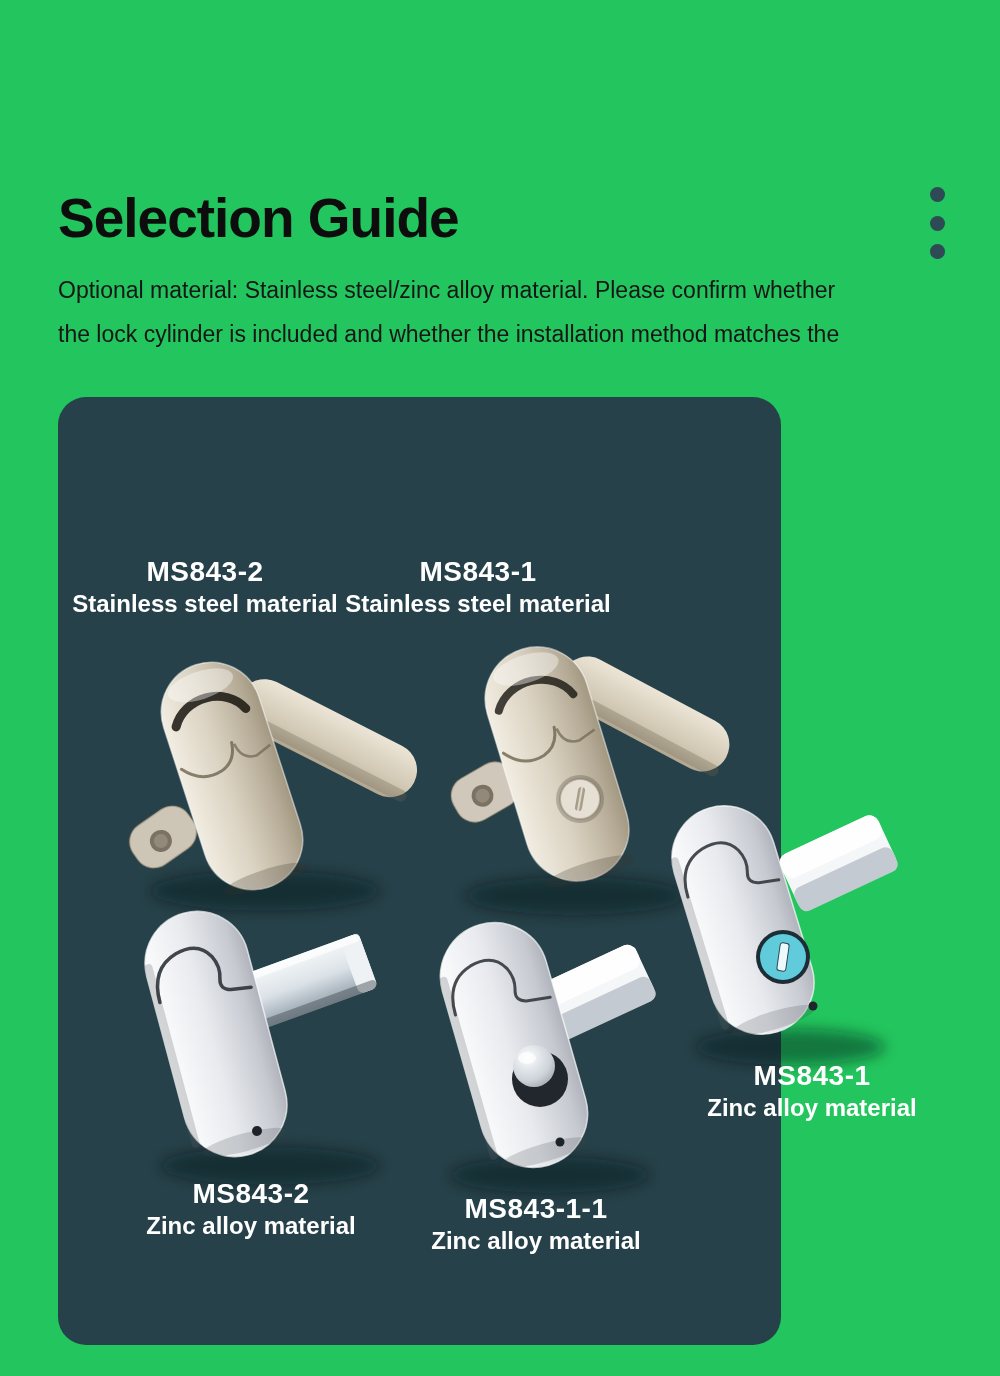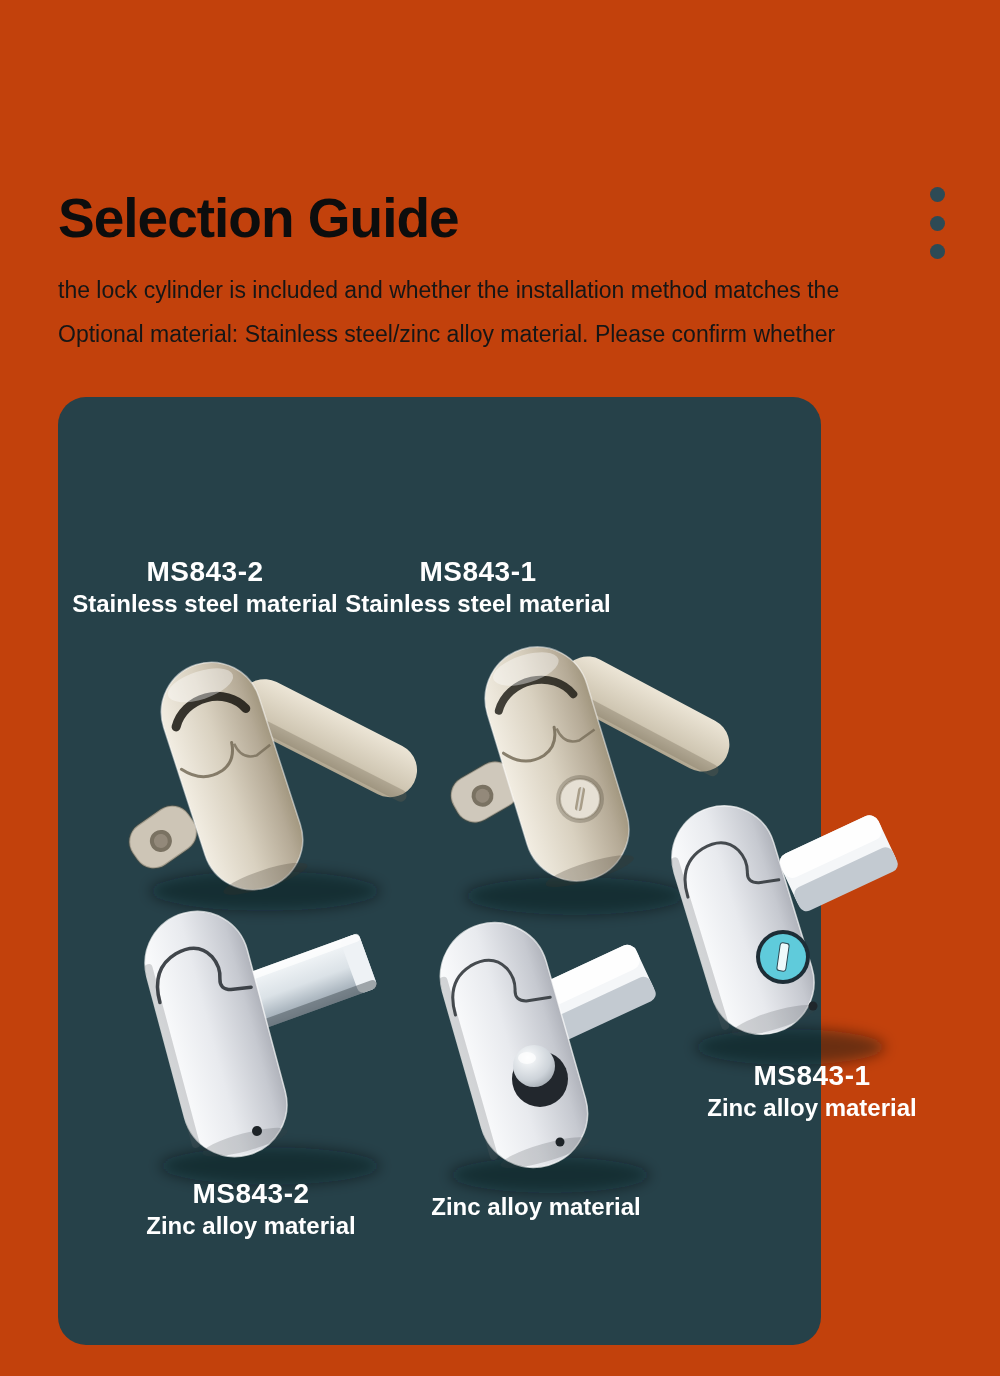--- a/index.html
+++ b/index.html
@@ -1,38 +1,38 @@
 <!DOCTYPE html>
 <html><head>
 <meta charset="utf-8">
 <style>
   html,body{margin:0;padding:0;background:#ffffff;}
   .page{
-    position:relative;width:1000px;height:1376px;background:#c2410c;
+    position:relative;width:1000px;height:1376px;background:#22c55e;
     font-family:"Liberation Sans", sans-serif;overflow:hidden;
   }
   .title{
     position:absolute;left:58px;top:186px;
     font-size:55px;font-weight:700;letter-spacing:-1px;color:#0d0d0d;
     white-space:nowrap;
   }
   .kebab{
     position:absolute;left:926px;top:187px;width:22px;height:72px;
     display:flex;flex-direction:column;justify-content:space-between;align-items:center;
     cursor:pointer;
   }
   .kebab .dot{width:15px;height:15px;border-radius:50%;background:#2d4a55;}
   .intro{
     position:absolute;left:58px;top:268px;width:900px;
     font-size:23px;color:#161616;line-height:44px;
   }
   .intro .line{display:block;white-space:nowrap;}
   .panel{
     position:absolute;left:58px;top:397px;width:723px;height:948px;
-    background:#264149;border-radius:28px;padding-left:40px;
+    background:#264149;border-radius:28px;
   }
   .pimg{position:absolute;pointer-events:none;}
   .p0{left:57px;top:242px;width:330px;height:290px;}
   .p1{left:372px;top:237px;width:330px;height:300px;}
   .p2{left:582px;top:402px;width:300px;height:330px;}
   .p3{left:47px;top:497px;width:330px;height:310px;}
   .p4{left:342px;top:502px;width:300px;height:330px;}
   .plabel{position:absolute;width:300px;text-align:center;color:#ffffff;z-index:5;}
   .plabel .model{font-size:28px;font-weight:800;line-height:34px;letter-spacing:0.5px;}
   .plabel .mat{font-size:24px;font-weight:700;line-height:30px;}
@@ -49,22 +49,22 @@
 
   <div class="title">Selection Guide</div>
 
   <div class="kebab" title="menu">
     <span class="dot"></span>
     <span class="dot"></span>
     <span class="dot"></span>
   </div>
 
   <div class="intro">
+    <span class="line">Optional material: Stainless steel/zinc alloy material. Please confirm whether</span>
     <span class="line">the lock cylinder is included and whether the installation method matches the</span>
-    <span class="line">Optional material: Stainless steel/zinc alloy material. Please confirm whether</span>
   </div>
 
   <div class="panel">
 
     <svg width="0" height="0" style="position:absolute" aria-hidden="true">
       <defs>
         <linearGradient id="champ" x1="0" y1="0" x2="1" y2="0">
           <stop offset="0" stop-color="#f2ede2"></stop>
             <stop offset="0.45" stop-color="#d9d1c0"></stop>
           <stop offset="0.85" stop-color="#b5aa96"></stop>
@@ -227,17 +227,18 @@
     </div>
     <div class="plabel l2">
       <div class="model">MS843-1</div>
       <div class="mat">Zinc alloy material</div>
     </div>
     <div class="plabel l3">
       <div class="model">MS843-2</div>
       <div class="mat">Zinc alloy material</div>
     </div>
     <div class="plabel l4">
+      <div class="model">MS843-1-1</div>
       <div class="mat">Zinc alloy material</div>
     </div>
 
   </div>
 </div>
 
 </body></html>

